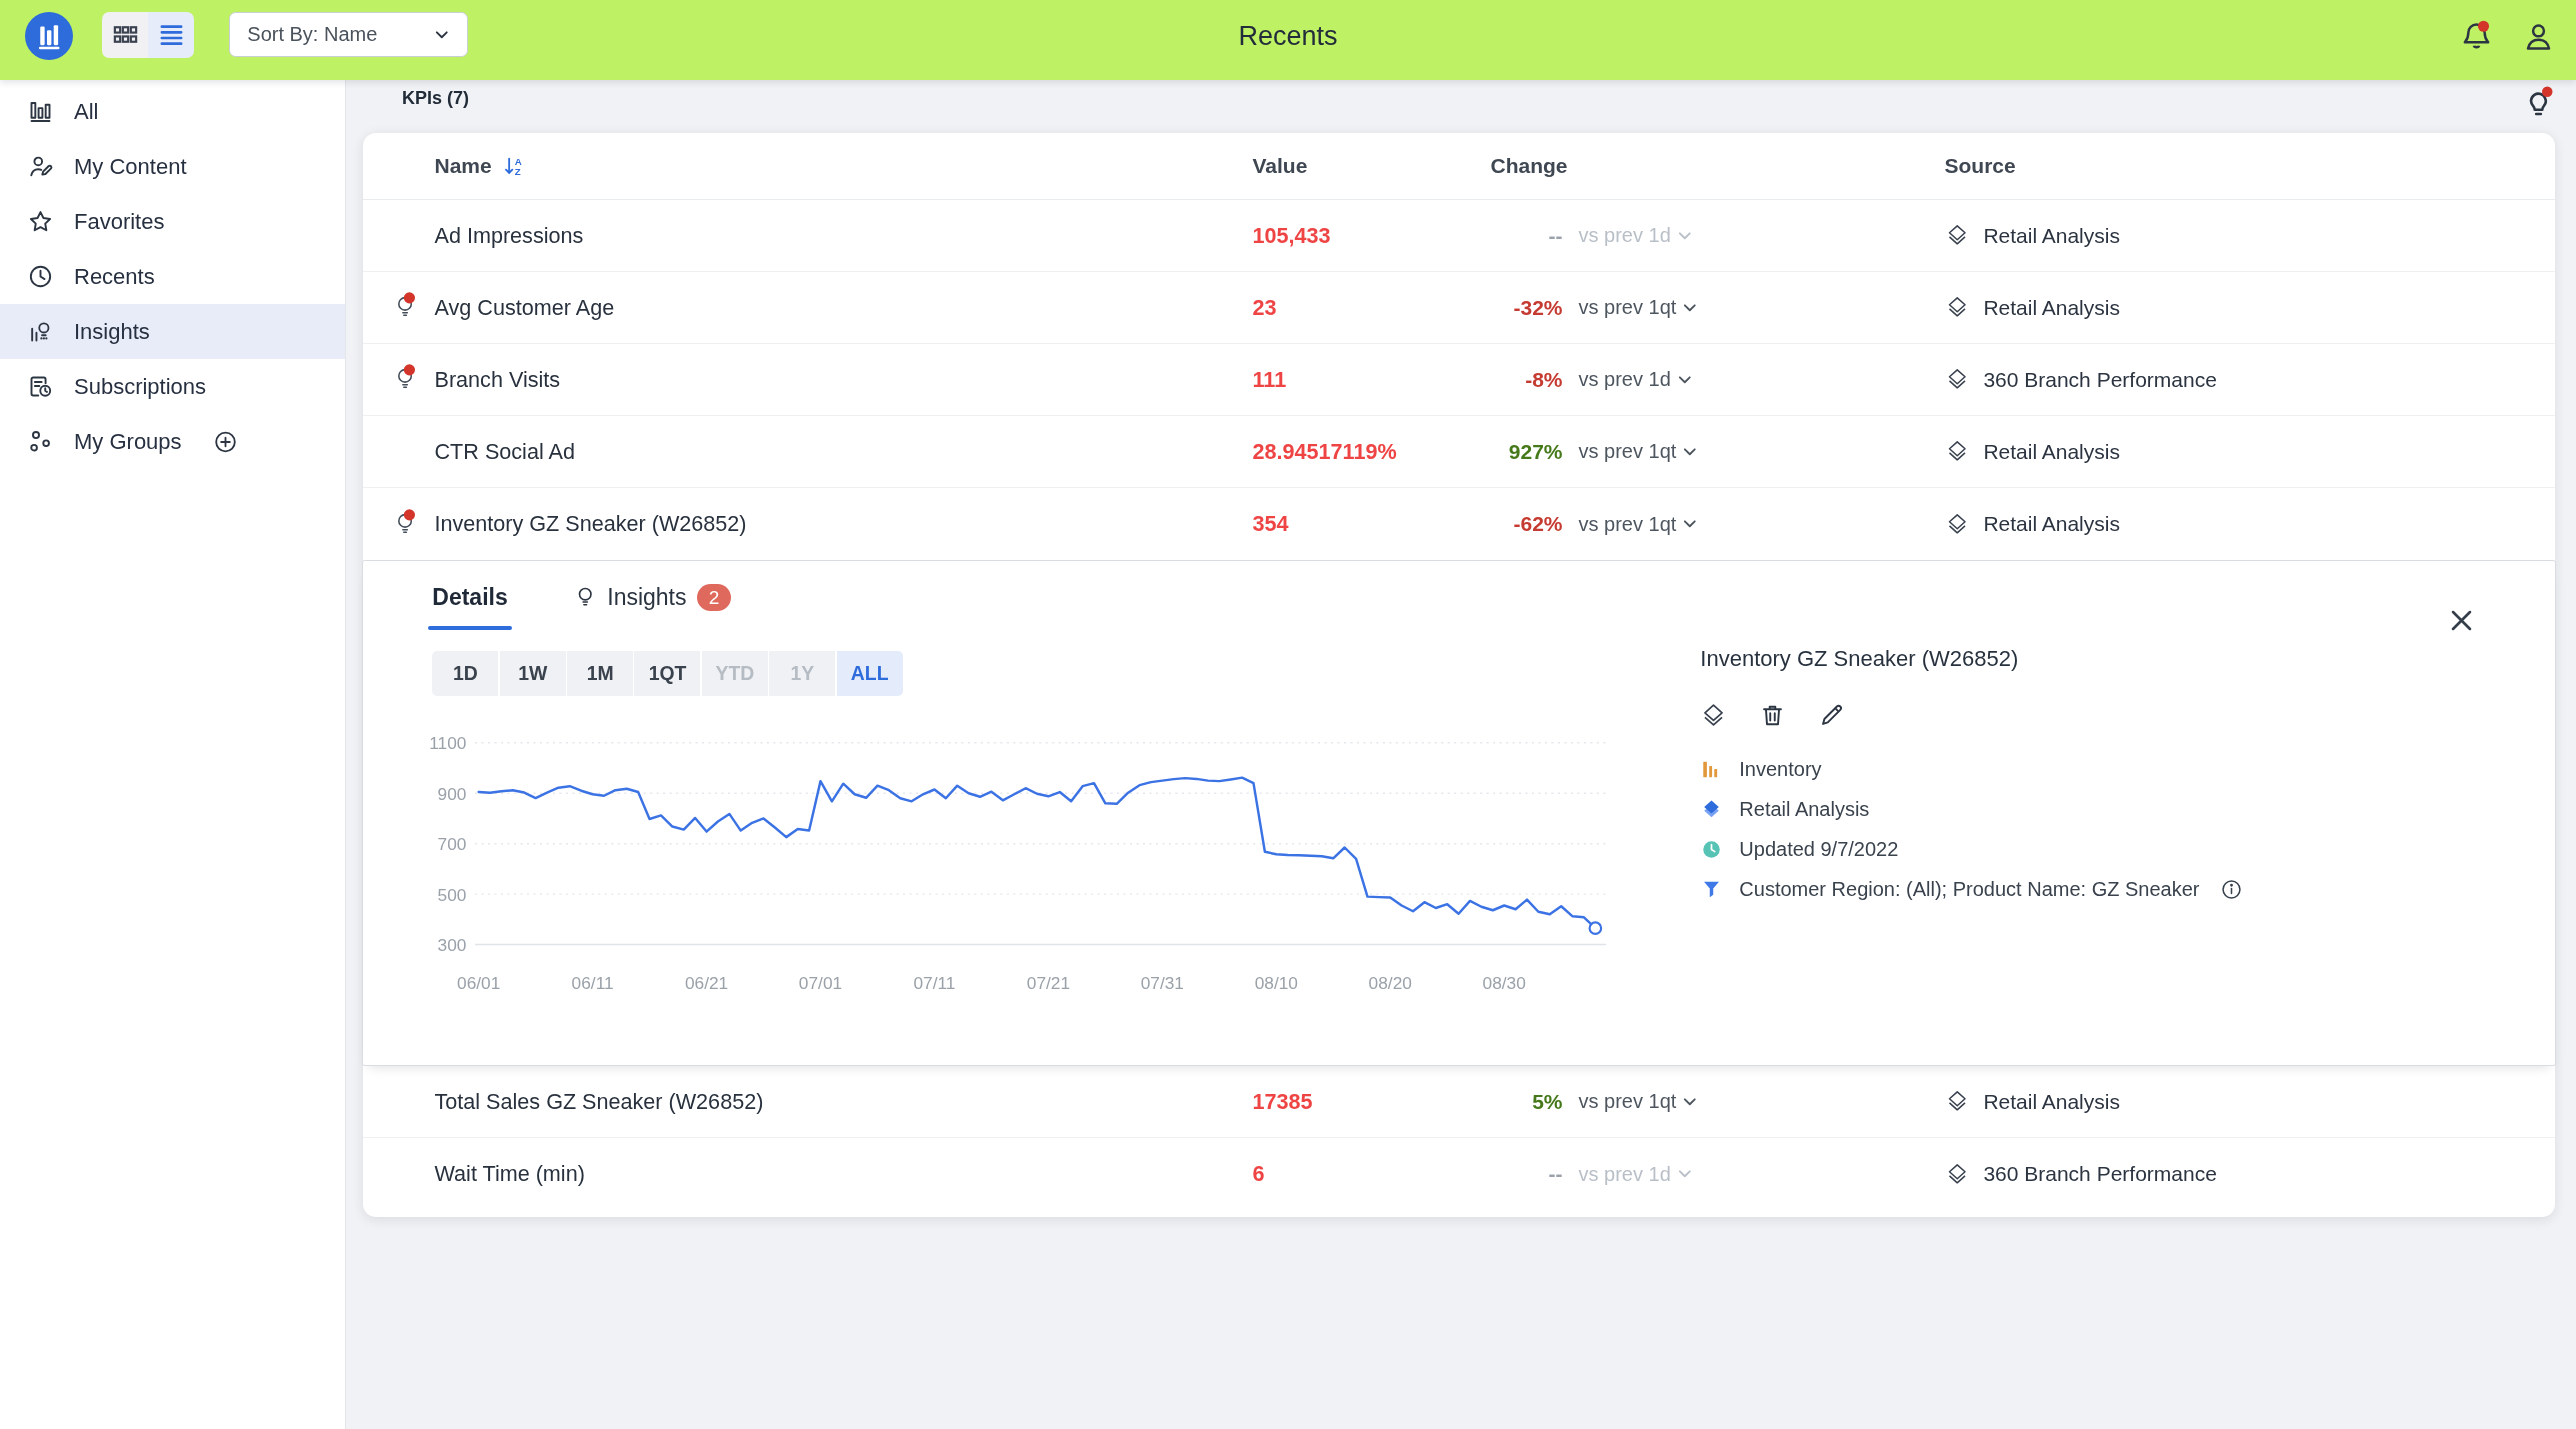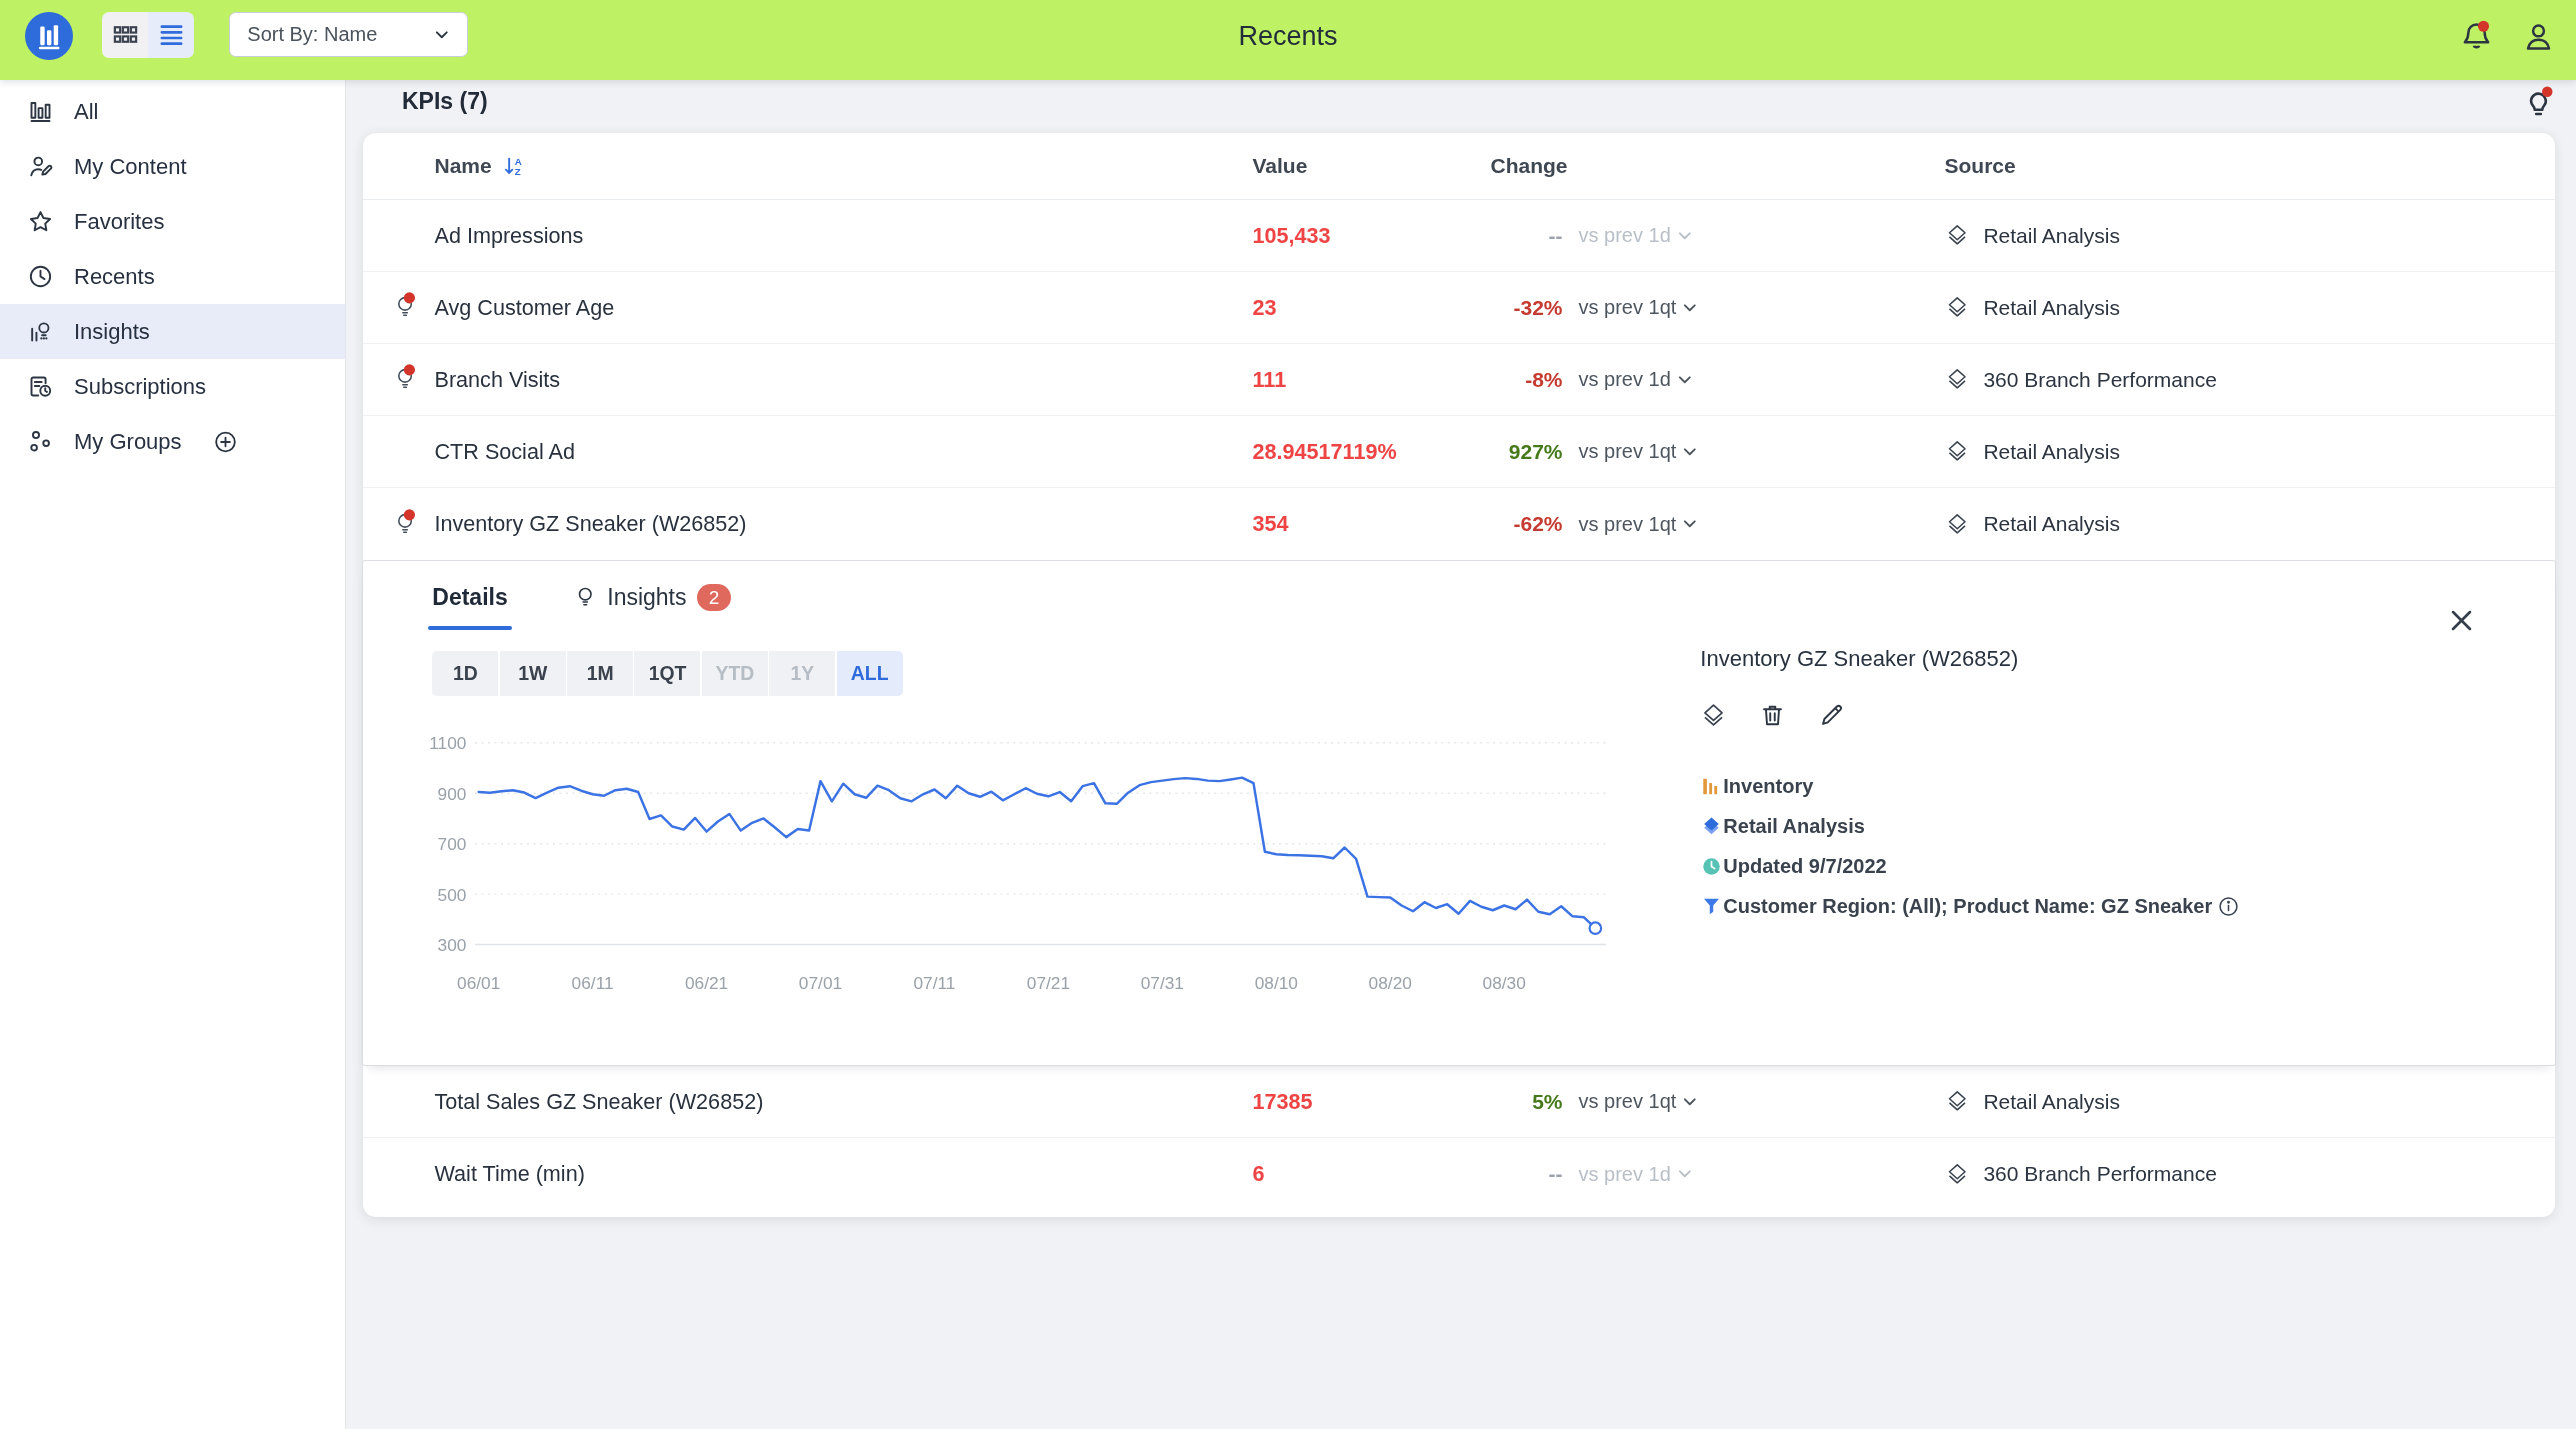--- a/index.html
+++ b/index.html
@@ -36,21 +36,21 @@
   .sidebar{position:absolute;left:0;top:72px;width:346px;bottom:0;background:#fff;
     border-right:1.4px solid #e4e6ea;box-sizing:border-box;z-index:10;}
   .side-list{padding-top:12.2px;}
   .side-item{height:55px;display:flex;align-items:center;padding-left:27px;gap:20px;
     font-size:22px;color:#273040;cursor:pointer;}
   .side-item.active{background:#e8ecf8;}
   .side-item .ic{width:27px;height:27px;flex:0 0 27px;}
   .side-item .trail{margin-left:10px;width:26px;height:26px;}
 
   
-  .band-title{position:absolute;left:402px;top:88px;font-size:23px;font-weight:bold;color:#222b38;}
+  .band-title{position:absolute;left:402px;top:88px;font-size:18px;font-weight:bold;color:#222b38;}
   .band-bulb{position:absolute;left:2521px;top:85px;width:35px;height:35px;cursor:pointer;}
 
   
   .card{position:absolute;left:363px;top:133px;width:2192px;height:1084px;background:#fff;
     border-radius:13px;box-shadow:0 2.9px 11.5px rgba(20,30,50,.10);}
   .krow{position:relative;display:grid;grid-template-columns:35px 811px 231px 447px auto;
     align-items:center;padding-left:29.5px;box-sizing:border-box;gap:7px;}
   .krow.head{height:67px;border-bottom:1.4px solid #e9ecef;font-size:21px;font-weight:bold;color:#3f4752;}
   .krow.body{height:72px;border-bottom:1.4px solid #eef0f2;font-size:21.6px;color:#28313d;cursor:pointer;}
   .krow.body:last-child{border-bottom:none;}
@@ -91,21 +91,21 @@
     background:#f0f1f4;margin-right:1.4px;font-size:19.4px;font-weight:bold;color:#3a424d;cursor:pointer;}
   .rbtn:last-child{margin-right:0;}
   .rbtn.disabled{color:#b6bcc4;cursor:default;}
   .rbtn.active{background:#e4ebfa;color:var(--accent,#2e6bdb);}
   .chart{position:absolute;left:40px;top:160px;width:1268px;height:303px;}
   .info{position:absolute;left:1337px;top:85px;width:792px;}
   .info-title{font-size:22px;color:#28323f;}
   .info-actions{display:flex;gap:32px;margin-top:30px;}
   .info-actions .ic{width:27px;height:27px;cursor:pointer;}
   .meta{margin-top:29px;}
-  .meta-row{display:flex;align-items:flex-end;height:40px;font-size:20px;color:#39424d;font-weight:bold;}
+  .meta-row{display:flex;align-items:flex-start;gap:16px;height:40px;font-size:20px;color:#39424d;}
   .meta-row .ic{width:23px;height:23px;flex:0 0 23px;}
   .meta-row .ic.trailing{margin-left:4.3px;cursor:pointer;}
 </style>
 </head>
 <body>
 
 <div class="topbar">
   <div class="logo">
       <span class="ic" id="logo-ic">
         <svg viewBox="0 0 24 24">

